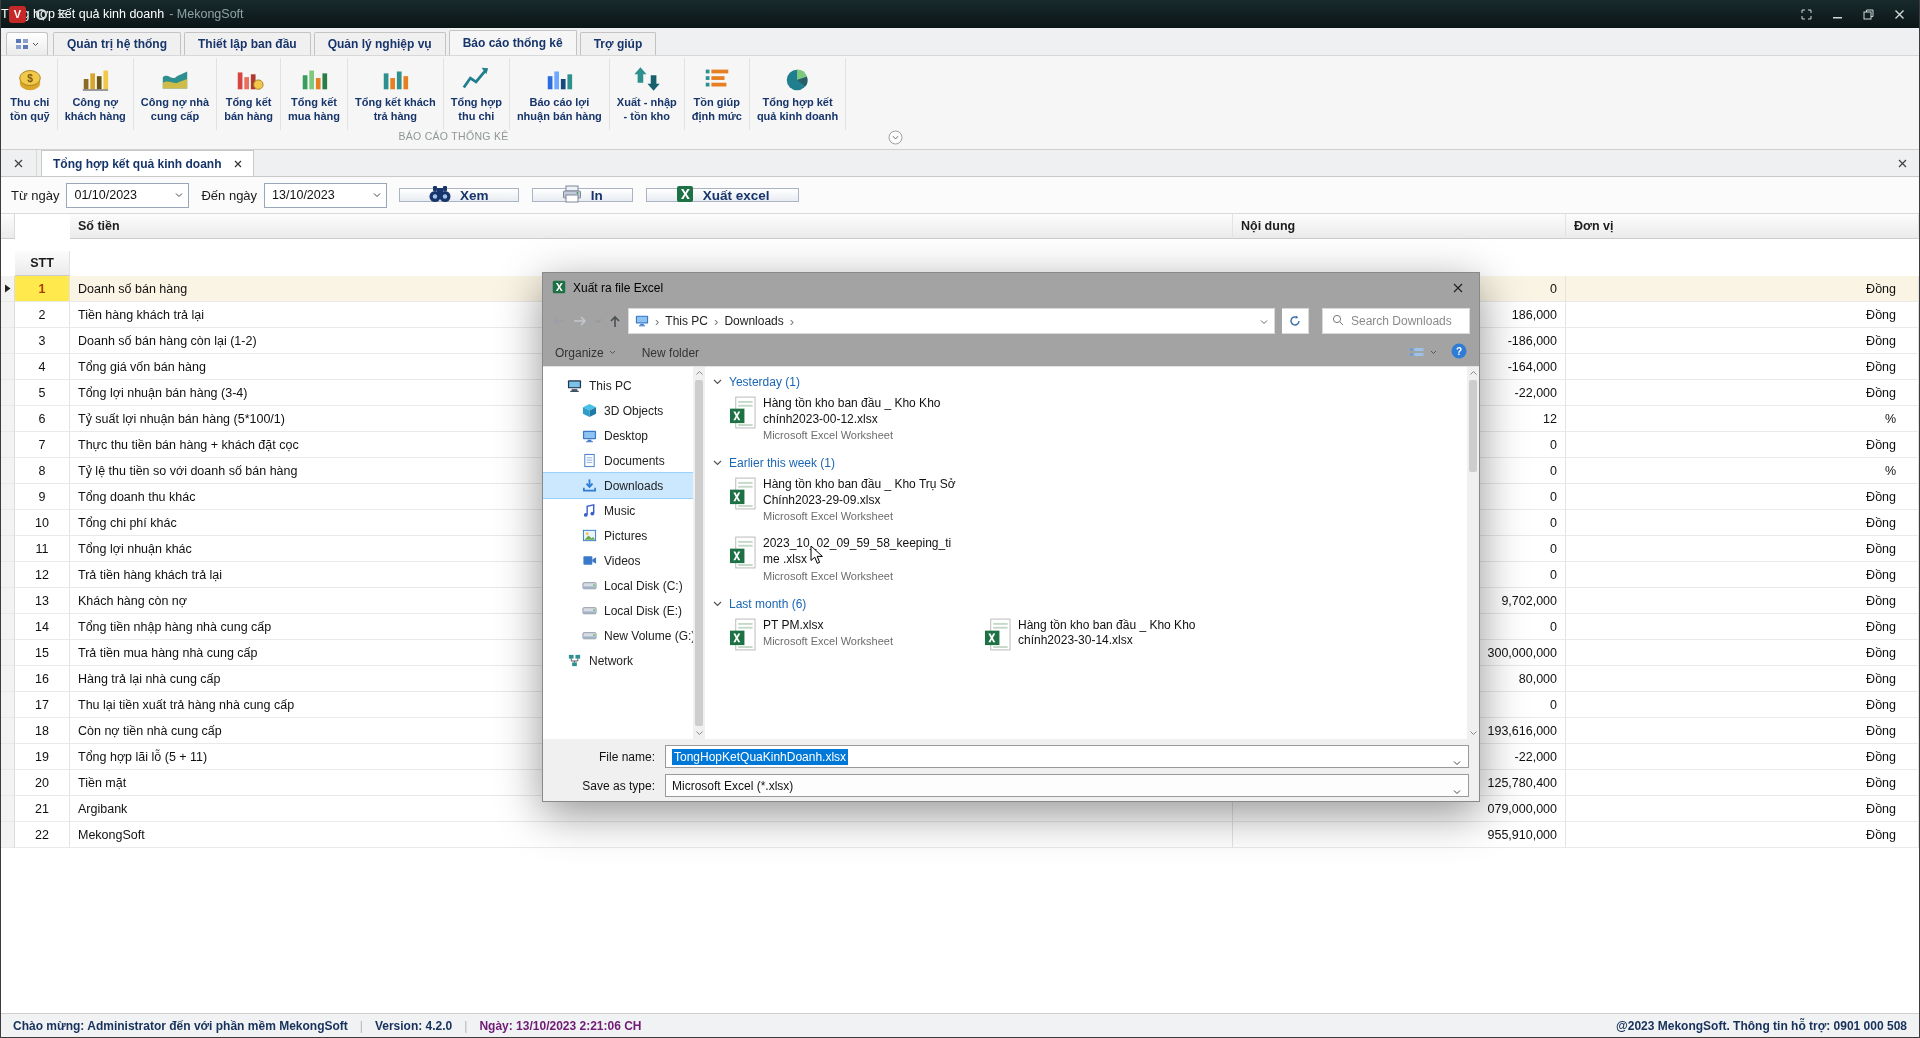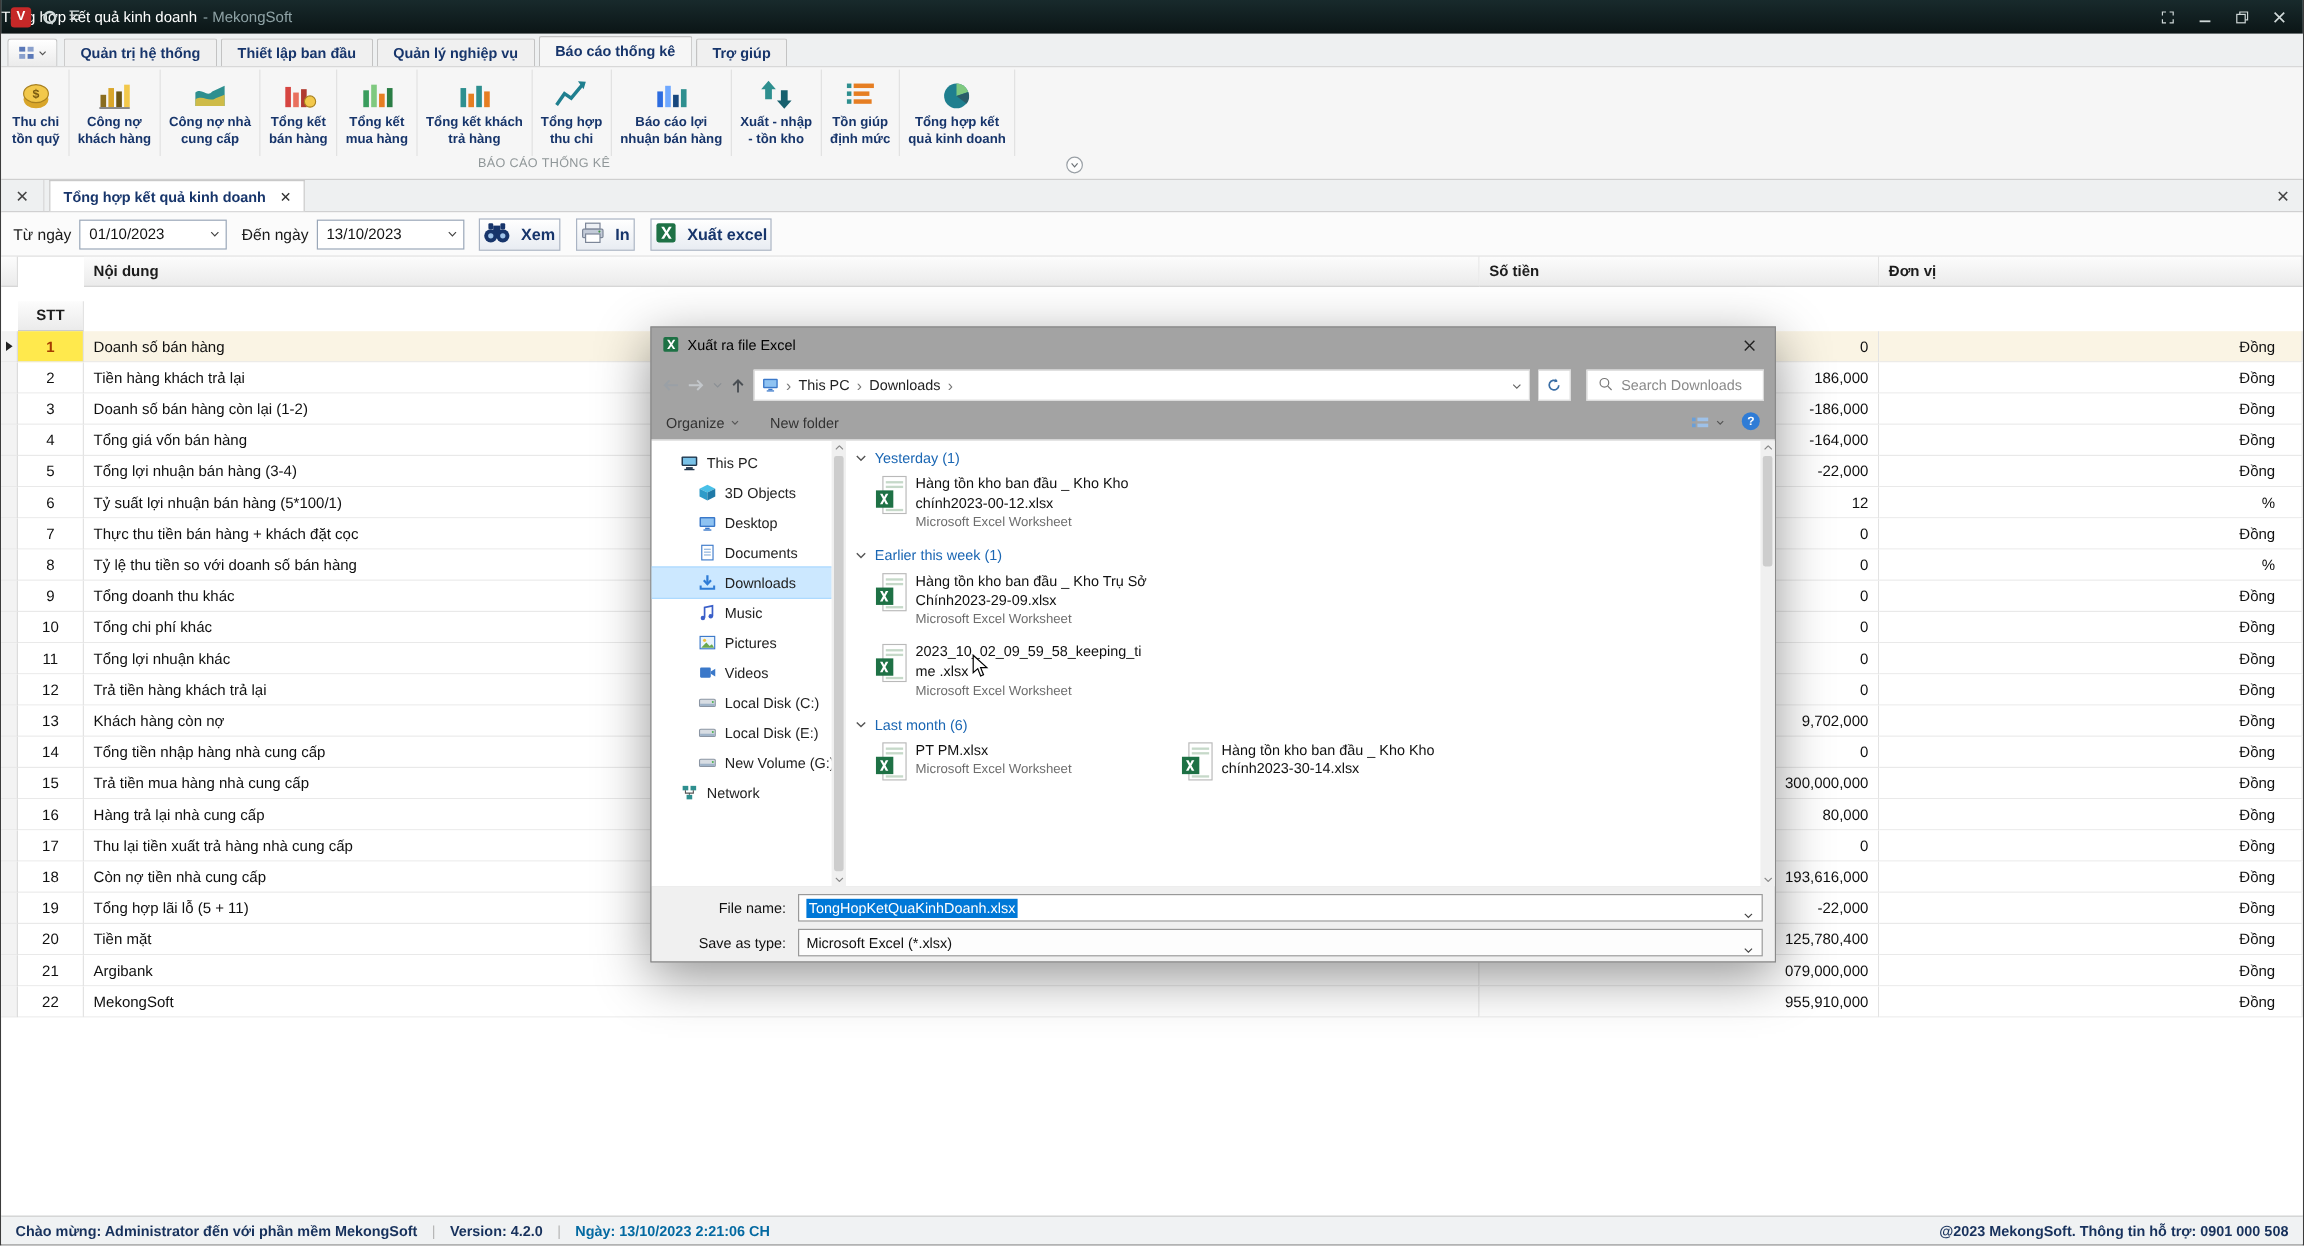--- a/index.html
+++ b/index.html
@@ -39,42 +39,42 @@
   .dt-closeL { width:36px; height:26px; border-right:1px solid #d8d8d8; display:flex; align-items:center; justify-content:center; }
   .dt-tab { height:26px; background:#fff; border:1px solid #c9c9c9; border-bottom:none; display:flex; align-items:center; gap:12px; padding:0 11px; font-size:12px; font-weight:bold; color:#17356b; margin-left:4px; }
   .dt-spacer { flex:1; }
   .dt-closeR { width:34px; height:26px; display:flex; align-items:center; justify-content:center; }
 
   
   .filterbar { height:37px; background:#fbfbfb; border-bottom:1px solid #dadada; display:flex; align-items:center; padding-left:10px; flex:0 0 auto; }
   .flabel { font-size:13px; color:#1a1a1a; margin-right:7px; }
   .datecombo { width:123px; height:25px; border:1px solid #9aa7b8; background:#fff; display:flex; align-items:center; font-size:12.5px; padding-left:7px; margin-right:12px; }
   .datecombo .dd { margin-left:auto; width:18px; display:flex; align-items:center; justify-content:center; }
-  .fbtn { height:27px; border:1px solid #aab4c4; background:linear-gradient(#ffffff,#e8ecf2); display:flex; align-items:center; gap:9px; padding:0 3px; font-size:13.5px; font-weight:bold; color:#17356b; margin-right:13px; cursor:default; }
+  .fbtn { height:14px; border:1px solid #aab4c4; background:linear-gradient(#ffffff,#e8ecf2); display:flex; align-items:center; gap:9px; padding:0 29px; font-size:13.5px; font-weight:bold; color:#17356b; margin-right:13px; cursor:default; }
 
   
   .tablewrap { flex:0 0 auto; background:#fff; }
   .trow { display:grid; grid-template-columns:14px 55px 1163px 333px 1fr; }
   .tcell { border-right:1px solid #e3e3e3; border-bottom:1px solid #e9e9e9; display:flex; align-items:center; padding:0 8px; font-size:12.5px; color:#101010; height:26px; background:#fff; overflow:hidden; white-space:nowrap; }
   .thead .tcell { height:25px; background:linear-gradient(#fcfcfc,#ebebeb); border-bottom:1px solid #cccccc; font-weight:bold; color:#1c1c1c; }
   .ind { background:#f3f3f3; border-right:1px solid #dcdcdc; justify-content:center; padding:0; }
   .stt { justify-content:center; }
   .amount { justify-content:flex-end; }
   .unit { justify-content:flex-end; padding-right:22px; }
   .thead .stt { justify-content:center;margin-top:37px; }
   .thead .amount, .thead .unit { justify-content:flex-start; }
   .row1 .tcell { background:#faf4e4; }
   .row1 .ind { background:#f3f3f3; }
   .row1 .stt { background:#ffe94d; color:#a53c00; font-weight:bold; }
   .filler { flex:1; background:#fff; }
 
   
   .statusbar { height:24px; background:#f0f2f3; border-top:1px solid #cfcfcf; display:flex; align-items:center; font-size:12px; font-weight:bold; color:#17315c; padding:0 12px; gap:12px; flex:0 0 auto; }
   .sb-sep { color:#b5b5b5; font-weight:normal; }
-  .sb-date { color:#0369a1; }
+  .sb-date { color:#701a75; }
   .sb-right { margin-left:auto; }
 
   
   .dialog { position:absolute; left:542px; top:272px; width:938px; height:530px; background:#a3a3a3; border:1px solid #898989; box-shadow:0 12px 42px rgba(0,0,0,.42); display:flex; flex-direction:column; z-index:10; }
   .dlg-title { height:30px; display:flex; align-items:center; padding-left:9px; gap:7px; font-size:12px; color:#000; flex:0 0 auto; }
   .dlg-x { margin-left:auto; width:42px; height:100%; display:flex; align-items:center; justify-content:center; }
   .dlg-nav { height:36px; display:flex; align-items:center; padding:0 9px; gap:7px; flex:0 0 auto; }
   .nav-ic { display:flex; align-items:center; }
   .breadcrumb { flex:1; height:26px; background:#fff; border:1px solid #d9d9d9; display:flex; align-items:center; font-size:12px; padding:0 6px; gap:6px; color:#222; }
   .bc-sep { color:#777; font-size:13px; }
@@ -381,22 +381,22 @@
             <path d="M5,4 L8.2,9 5,14 H7.4 L9.4,10.6 11.4,14 H13.8 L10.6,9 13.8,4 H11.4 L9.4,7.4 7.4,4 Z" fill="#fff"></path>
           </svg></span>
       <span>Xuất excel</span>
     </div>
   </div>
 
   <div class="tablewrap">
     <div class="trow thead">
       <div class="tcell ind"></div>
       <div class="tcell stt">STT</div>
+      <div class="tcell amount">Số tiền</div>
       <div class="tcell">Nội dung</div>
-      <div class="tcell amount">Số tiền</div>
       <div class="tcell unit">Đơn vị</div>
     </div>
     <div id="table-rows">
         <div class="trow row1">
           <div class="tcell ind">
             <svg width="7" height="9">
               <path d="M1,0.5 L6.5,4.5 L1,8.5 Z" fill="#222"></path>
             </svg>
           </div>
           <div class="tcell stt">1</div>

